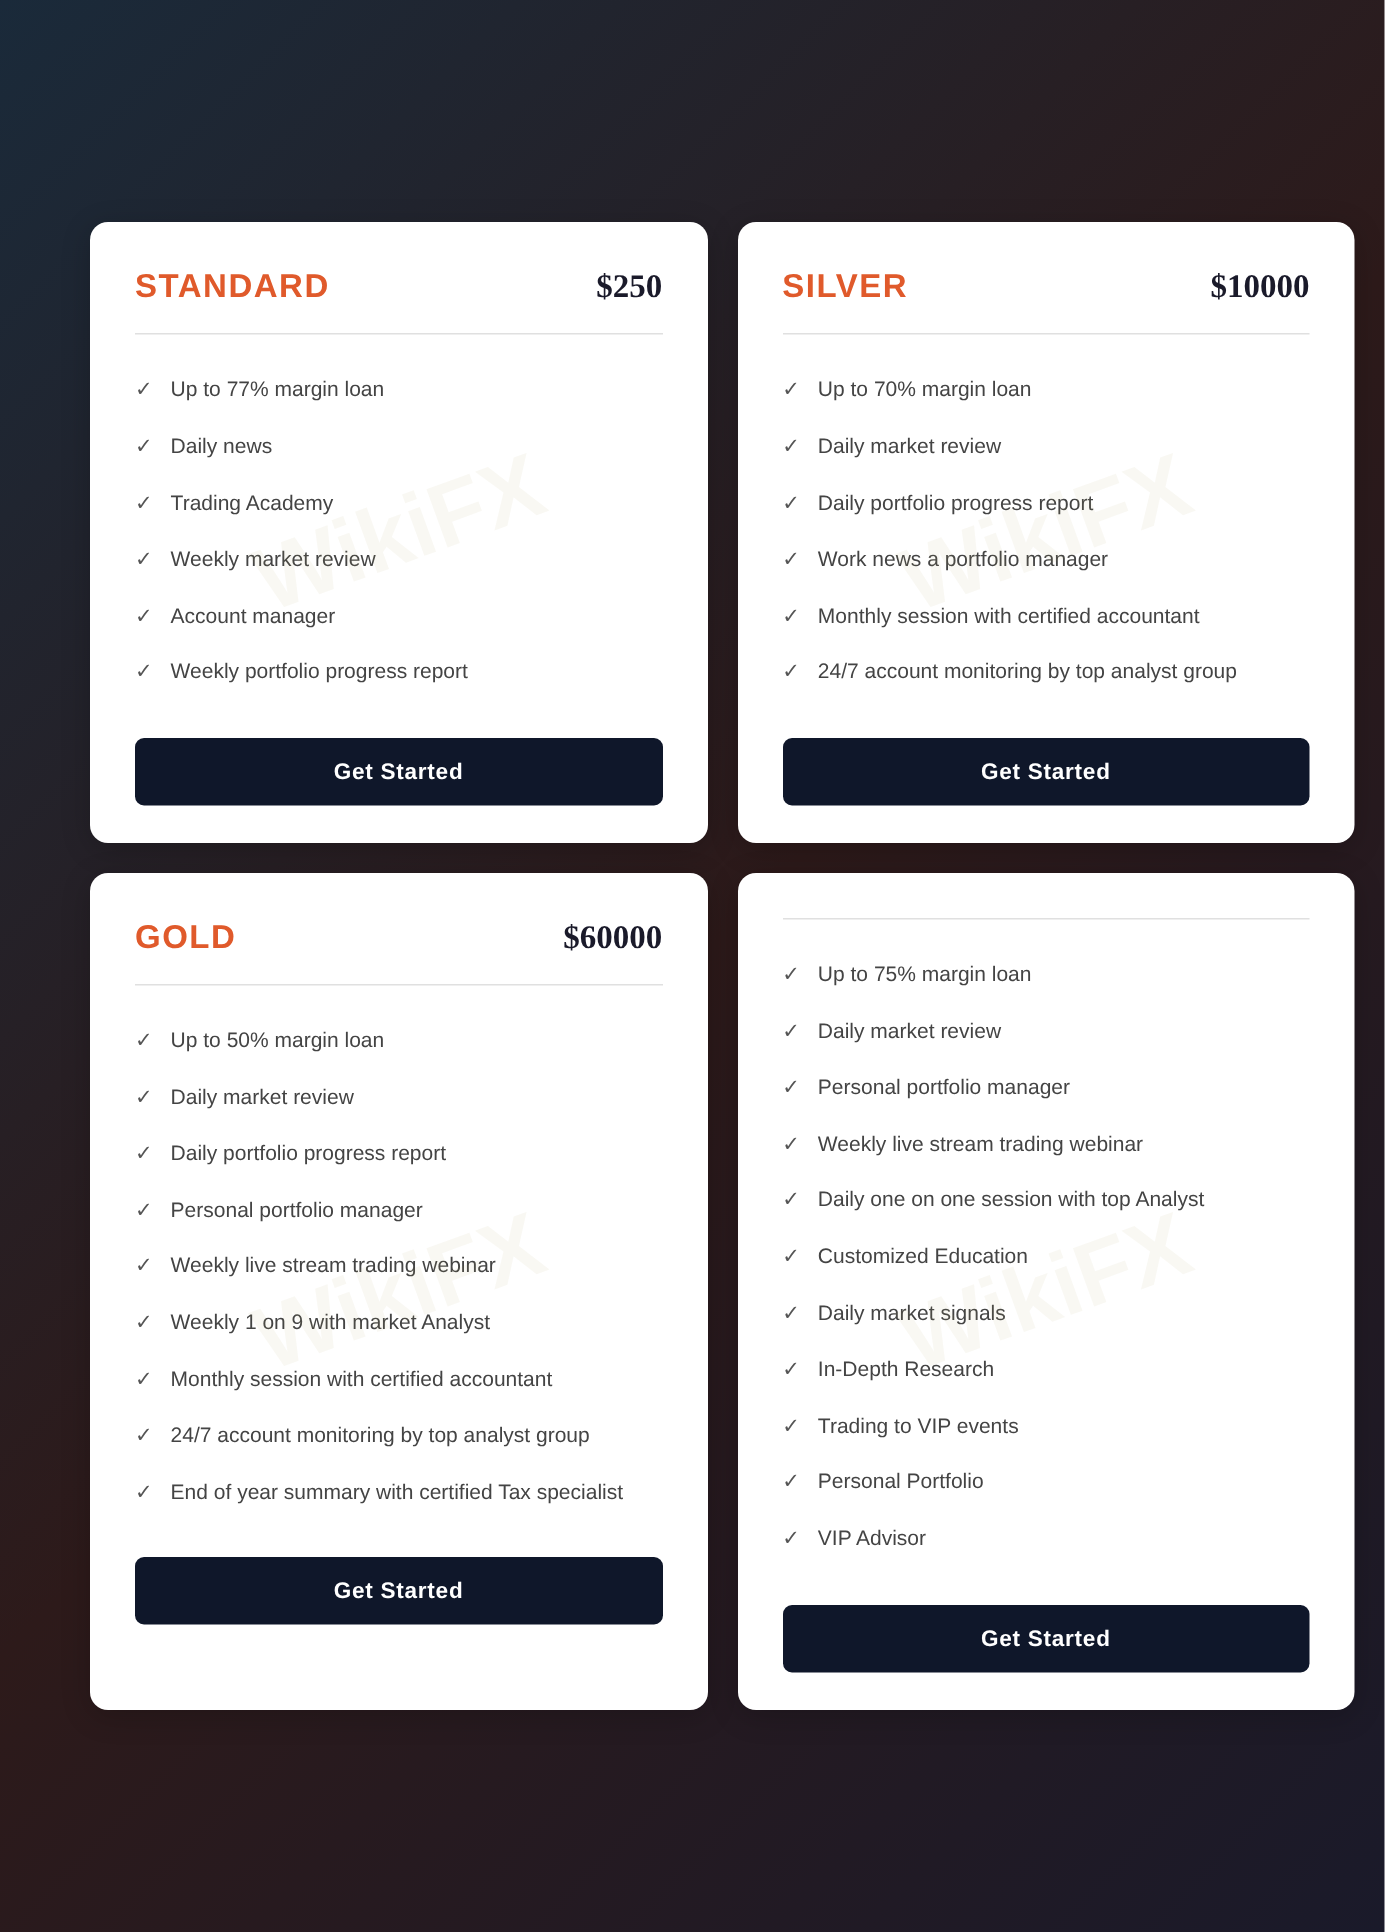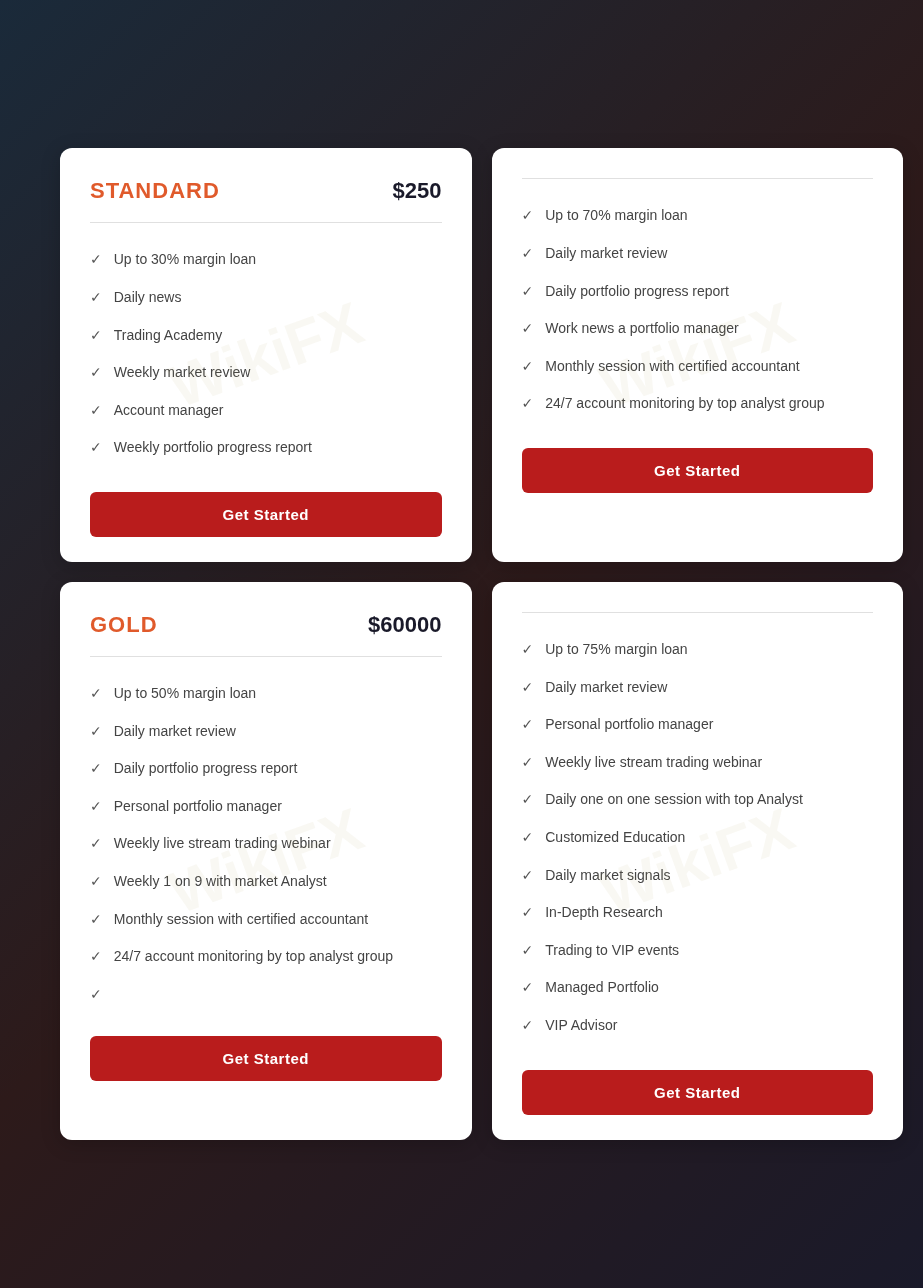--- a/index.html
+++ b/index.html
@@ -42,20 +42,21 @@
       font-size: 22px;
       font-weight: 700;
       color: #e05a2b;
       letter-spacing: 1px;
     }
 
     .card-price {
       font-size: 22px;
       font-weight: 700;
       color: #1a1a2a;
+      font-family: Liberation Serif, serif;
     }
 
     .divider {
       border: none;
       border-top: 1px solid #e0e0e0;
       margin-bottom: 18px;
     }
 
     .feature-list {
       list-style: none;
@@ -77,21 +78,21 @@
     }
 
     .feature-text {
       font-size: 14px;
       color: #444;
       line-height: 1.4;
     }
 
     .get-started-btn {
       width: 100%;
-      background: #b91c1c;
+      background: #0f172a;
       color: #ffffff;
       border: none;
       border-radius: 6px;
       padding: 14px 0;
       font-size: 15px;
       font-weight: 600;
       cursor: pointer;
       letter-spacing: 0.5px;
     }
 
@@ -112,21 +113,21 @@
 </head>
 <body>
 
 <div class="grid">
 <div class="card"><div class="card-header">
         <span class="card-title">STANDARD</span>
         <span class="card-price">$250</span>
       </div><hr class="divider"><ul class="feature-list">
         <li class="feature-item">
           <span class="check-icon">✓</span>
-          <span class="feature-text">Up to 30% margin loan</span>
+          <span class="feature-text">Up to 77% margin loan</span>
         </li>
         <li class="feature-item">
           <span class="check-icon">✓</span>
           <span class="feature-text">Daily news</span>
         </li>
         <li class="feature-item">
           <span class="check-icon">✓</span>
           <span class="feature-text">Trading Academy</span>
         </li>
         <li class="feature-item">
@@ -135,21 +136,24 @@
         </li>
         <li class="feature-item">
           <span class="check-icon">✓</span>
           <span class="feature-text">Account manager</span>
         </li>
         <li class="feature-item">
           <span class="check-icon">✓</span>
           <span class="feature-text">Weekly portfolio progress report</span>
         </li>
       </ul><button class="get-started-btn">Get Started</button></div>
-    <div class="card"><hr class="divider"><ul class="feature-list">
+    <div class="card"><div class="card-header">
+        <span class="card-title">SILVER</span>
+        <span class="card-price">$10000</span>
+      </div><hr class="divider"><ul class="feature-list">
         <li class="feature-item">
           <span class="check-icon">✓</span>
           <span class="feature-text">Up to 70% margin loan</span>
         </li>
         <li class="feature-item">
           <span class="check-icon">✓</span>
           <span class="feature-text">Daily market review</span>
         </li>
         <li class="feature-item">
           <span class="check-icon">✓</span>
@@ -199,20 +203,21 @@
         <li class="feature-item">
           <span class="check-icon">✓</span>
           <span class="feature-text">Monthly session with certified accountant</span>
         </li>
         <li class="feature-item">
           <span class="check-icon">✓</span>
           <span class="feature-text">24/7 account monitoring by top analyst group</span>
         </li>
         <li class="feature-item">
           <span class="check-icon">✓</span>
+          <span class="feature-text">End of year summary with certified Tax specialist</span>
         </li>
       </ul><button class="get-started-btn">Get Started</button></div>
     <div class="card"><hr class="divider"><ul class="feature-list">
         <li class="feature-item">
           <span class="check-icon">✓</span>
           <span class="feature-text">Up to 75% margin loan</span>
         </li>
         <li class="feature-item">
           <span class="check-icon">✓</span>
           <span class="feature-text">Daily market review</span>
@@ -240,20 +245,20 @@
         <li class="feature-item">
           <span class="check-icon">✓</span>
           <span class="feature-text">In-Depth Research</span>
         </li>
         <li class="feature-item">
           <span class="check-icon">✓</span>
           <span class="feature-text">Trading to VIP events</span>
         </li>
         <li class="feature-item">
           <span class="check-icon">✓</span>
-          <span class="feature-text">Managed Portfolio</span>
+          <span class="feature-text">Personal Portfolio</span>
         </li>
         <li class="feature-item">
           <span class="check-icon">✓</span>
           <span class="feature-text">VIP Advisor</span>
         </li>
       </ul><button class="get-started-btn">Get Started</button></div>
   </div>
 
 </body></html>

